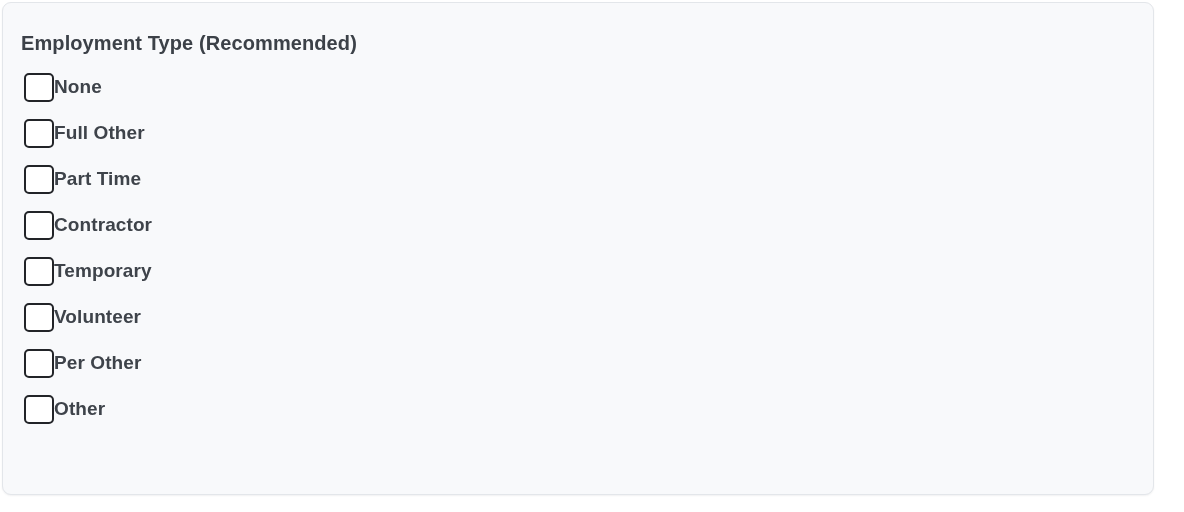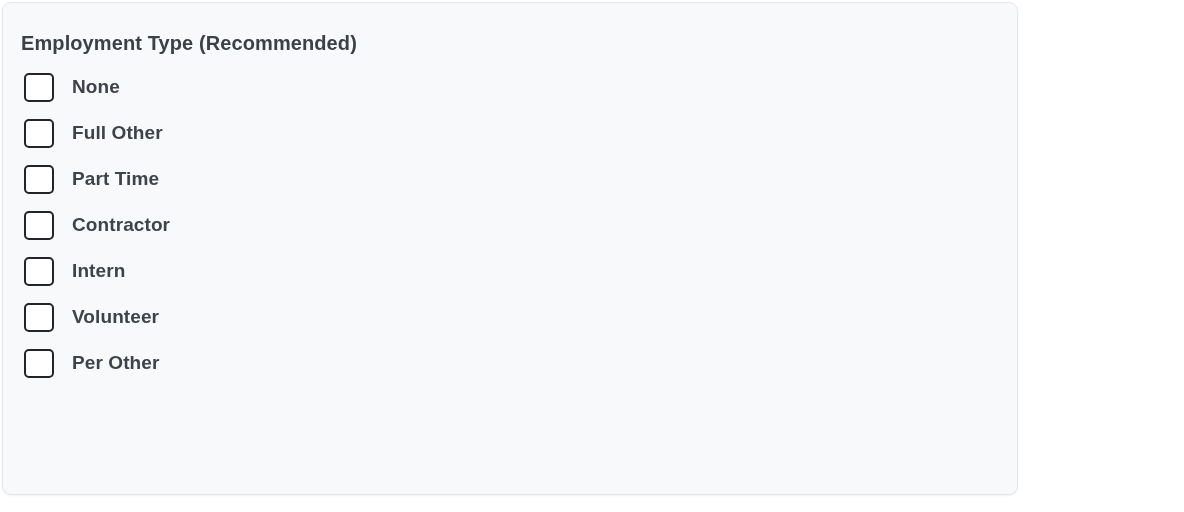--- a/index.html
+++ b/index.html
@@ -12,21 +12,21 @@
     height: 512px;
     font-family: "Liberation Sans", sans-serif;
     -webkit-font-smoothing: antialiased;
     overflow: hidden;
   }
 
   .panel {
     position: absolute;
     left: 2px;
     top: 2px;
-    width: 1016px;
+    width: 1152px;
     height: 493px;
     box-sizing: border-box;
     background: #f8f9fb;
     border: 1px solid #e3e6ea;
     border-radius: 9px;
     box-shadow: 0 1px 2px rgba(16, 24, 40, 0.06);
   }
 
   .group-title {
     position: absolute;
@@ -57,21 +57,20 @@
     height: 29px;
     box-sizing: border-box;
     background: #ffffff;
     border: 2px solid #222428;
     border-radius: 5px;
     flex: 0 0 auto;
     margin-left: 3px;
   }
 
   .option-label {
-    margin-left: 18px;
     font-size: 19px;
     font-weight: bold;
     color: #3e434a;
     letter-spacing: 0.1px;
     white-space: nowrap;
   }
 </style>
 </head>
 <body>
 
@@ -94,31 +93,35 @@
     <div class="option-row">
       <span class="checkbox"></span>
       <span class="option-label">Part Time</span>
     </div>
 
     <div class="option-row">
       <span class="checkbox"></span>
       <span class="option-label">Contractor</span>
     </div>
 
-
     <div class="option-row">
       <span class="checkbox"></span>
-      <span class="option-label">Intern</span>
+      <span class="option-label">Temporary</span>
     </div>
+
 
     <div class="option-row">
       <span class="checkbox"></span>
       <span class="option-label">Volunteer</span>
     </div>
 
     <div class="option-row">
       <span class="checkbox"></span>
       <span class="option-label">Per Other</span>
     </div>
 
+    <div class="option-row">
+      <span class="checkbox"></span>
+      <span class="option-label">Other</span>
+    </div>
 
   </div>
 </div>
 
 </body></html>

